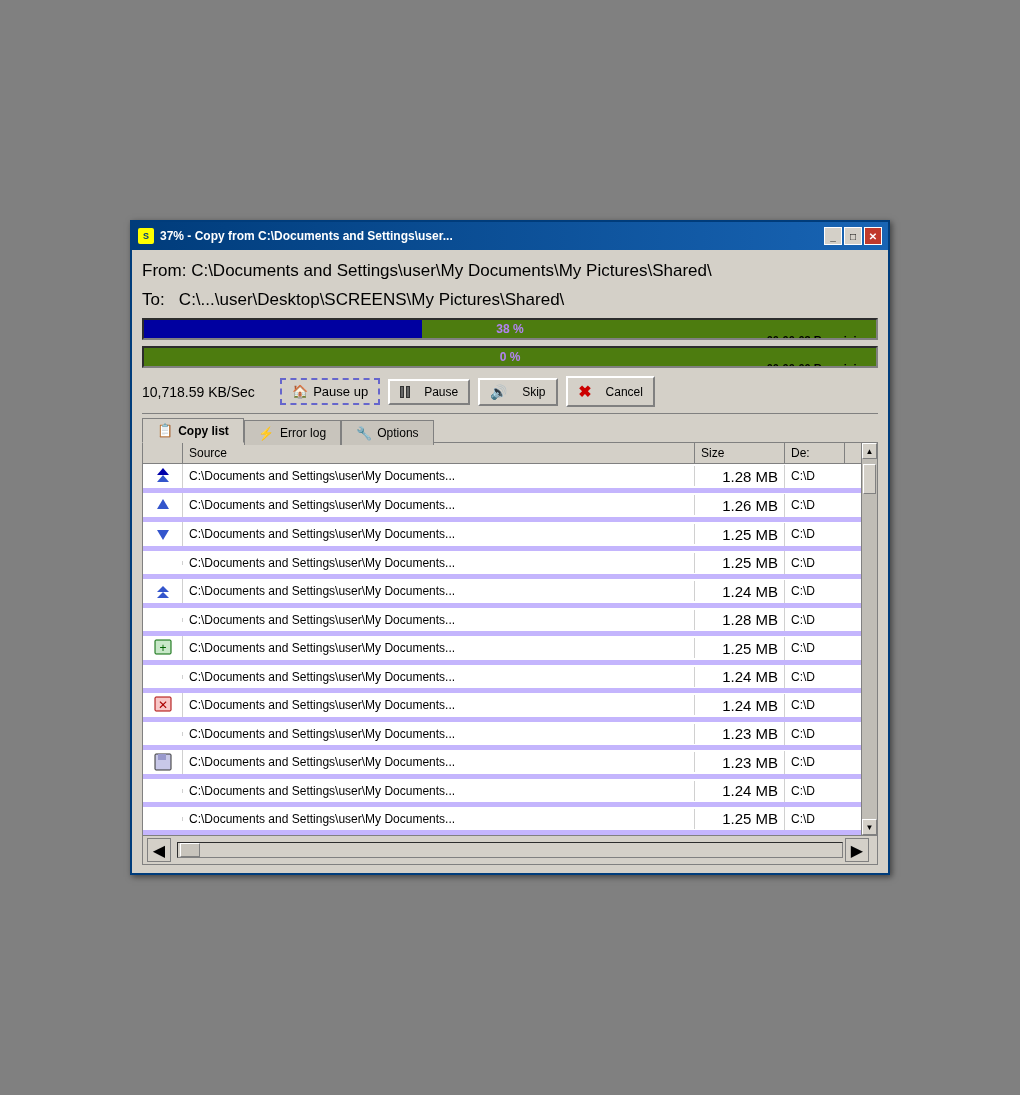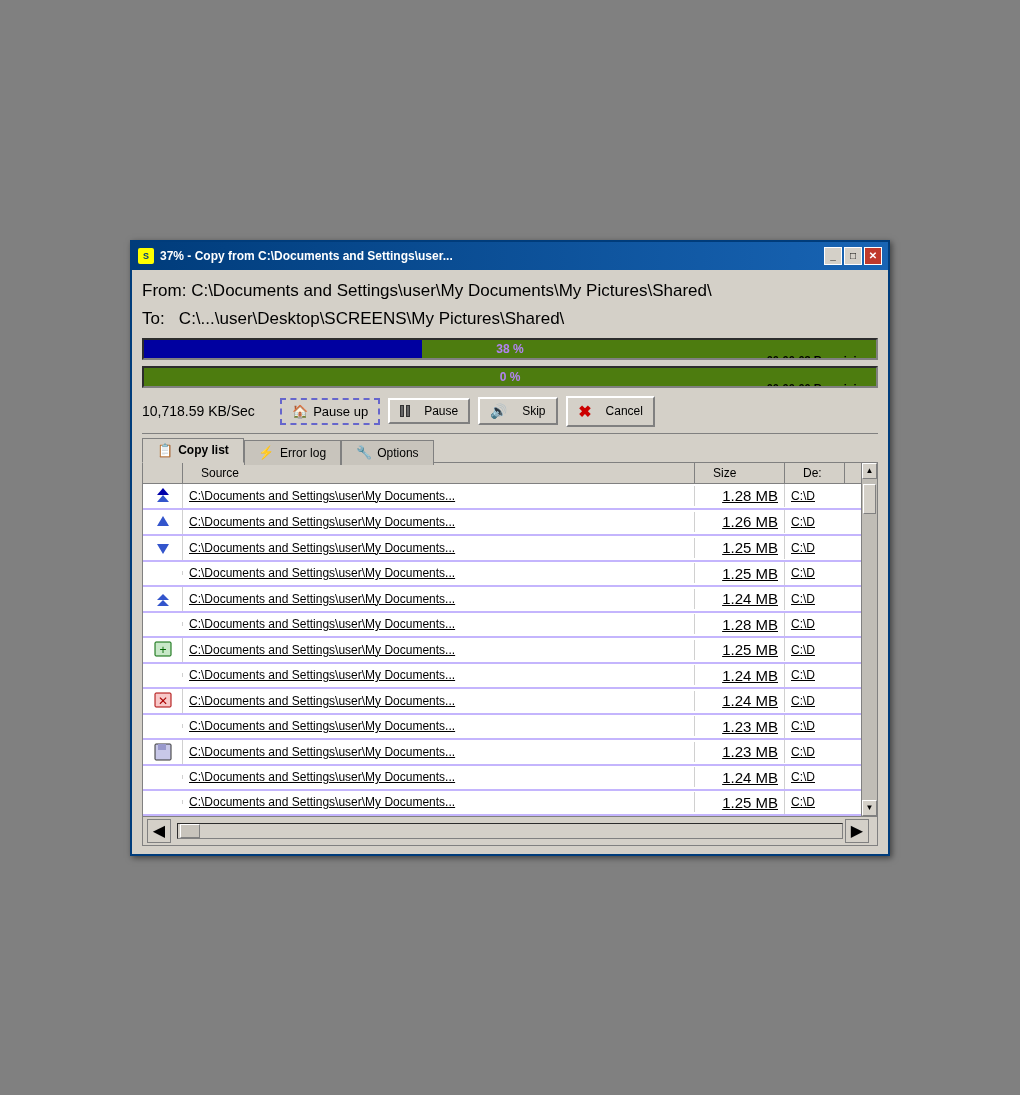--- a/index.html
+++ b/index.html
@@ -240,35 +240,33 @@
       background: #d4d0c8;
       border-bottom: 1px solid #808080;
     }
 
     .table-header-cell {
       padding: 3px 6px;
       font-size: 12px;
       font-weight: normal;
       border-right: 1px solid #808080;
       background: #d4d0c8;
-      margin-left: 12px;
     }
 
     .list-area {
       overflow-y: auto;
       max-height: 440px;
       background: white;
     }
 
     .list-row {
       display: grid;
       grid-template-columns: 40px 1fr 90px 60px 16px;
-      border-bottom: 2px solid #c4b5fd;
-      align-items: center;
-      text-decoration: underline;
+      border-bottom: 5px solid #c4b5fd;
+      align-items: center;
     }
 
     .row-icon-cell {
       padding: 2px 4px;
       display: flex;
       align-items: center;
       justify-content: center;
       border-right: 1px solid #d0d0d0;
     }
 

